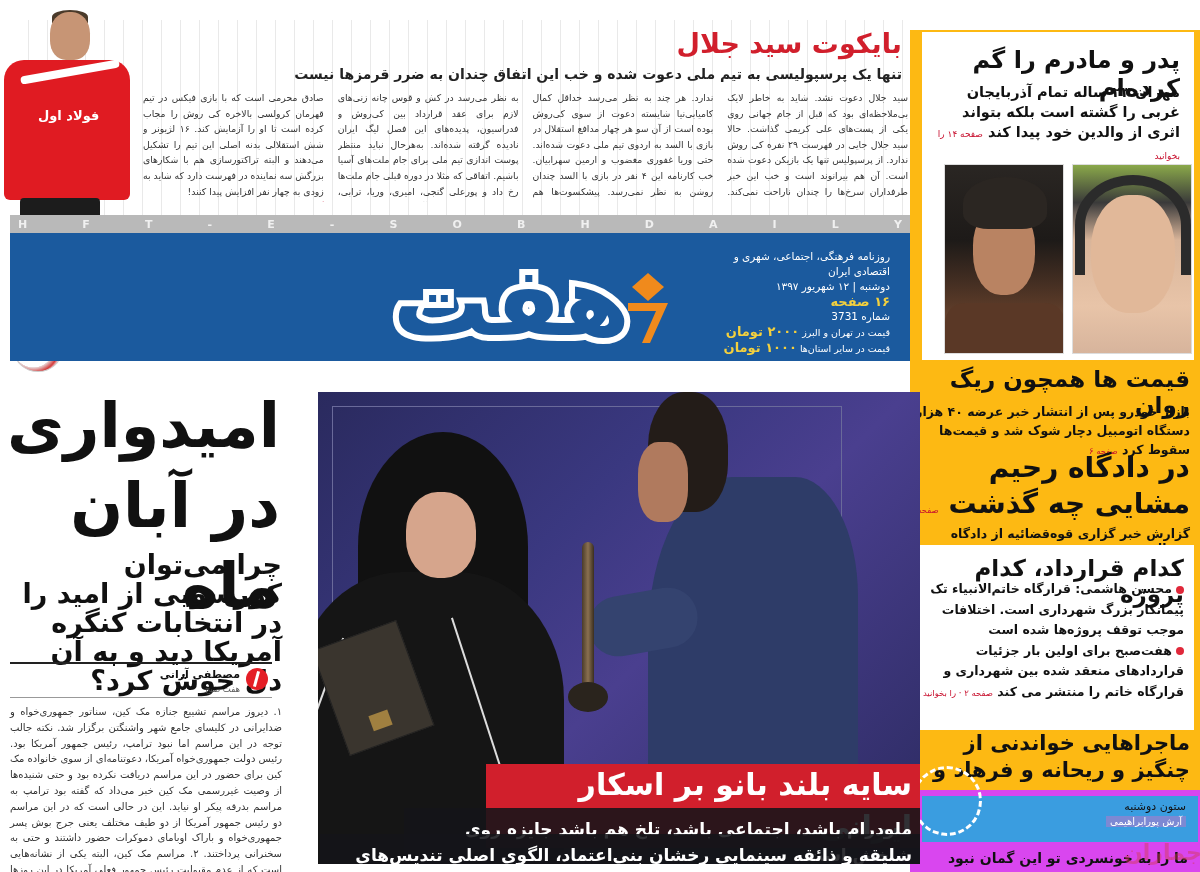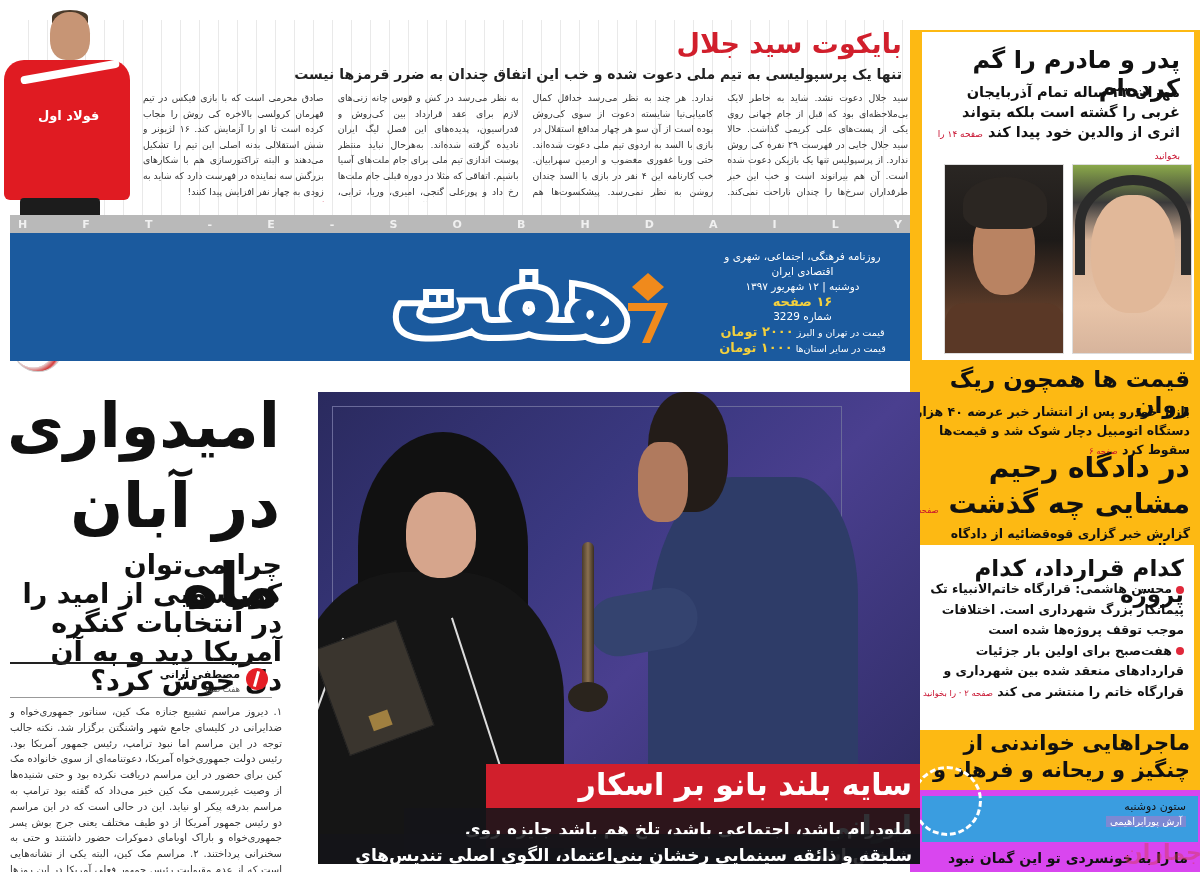--- a/index.html
+++ b/index.html
@@ -28,21 +28,21 @@
 
     
     .daily-bar { left: 10px; top: 215px; width: 900px; height: 18px; background: #b9b9b9; display: flex; justify-content: space-between; align-items: center; padding: 0 8px; direction: ltr; }
     .daily-bar span { font-size: 11px; color: #f0f0f0; font-weight: bold; }
 
     
     .masthead { left: 10px; top: 233px; width: 900px; height: 128px; background: #1b5a9e; }
     .logo { position: absolute; left: 120px; top: 6px; width: 500px; height: 118px; }
     .logo-text { position: absolute; left: 130px; top: 8px; font-size: 96px; font-weight: bold; color: #1b5a9e; -webkit-text-stroke: 12px #fff; paint-order: stroke fill; direction: rtl; letter-spacing: -8px; line-height: 110px; }
     .logo-seven { position: absolute; left: 614px; top: 40px; width: 48px; height: 70px; }
-    .mast-info { position: absolute; right: 20px; top: 16px; width: 175px; text-align: center; color: #fff; font-size: 10.5px; line-height: 15px; }
+    .mast-info { position: absolute; right: 20px; top: 16px; width: 175px; text-align: right; color: #fff; font-size: 10.5px; line-height: 15px; }
     .mast-info .pages { color: #f3d03e; font-size: 13px; font-weight: bold; }
     .mast-info .price { font-size: 9.5px; }
     .mast-info .price b { color: #f3d03e; font-size: 13px; }
 
     
     .yellow-col { left: 910px; top: 30px; width: 290px; height: 760px; background: #fdb913; }
     .white-box { position: absolute; background: #fff; }
     .box1 { left: 12px; top: 2px; width: 272px; height: 328px; }
     .b1-title { position: absolute; right: 14px; top: 14px; font-size: 24px; font-weight: bold; color: #111; letter-spacing: -1px; }
     .b1-sub { position: absolute; right: 14px; top: 50px; width: 250px; font-size: 14.5px; font-weight: bold; line-height: 20px; color: #111; }
@@ -168,21 +168,21 @@
     <div class="logo-text">هفت صبح</div>
   </div>
   <svg class="logo-seven" viewBox="0 0 48 70">
     <polygon points="24,0 40,14 24,28 8,14" fill="#f08a1c"></polygon>
     <polygon points="4,30 44,30 26,70 18,70 32,38 4,38" fill="#f08a1c"></polygon>
   </svg>
   <div class="mast-info">
     <div>روزنامه فرهنگی، اجتماعی، شهری و اقتصادی ایران</div>
     <div>دوشنبه | ۱۲ شهریور ۱۳۹۷</div>
     <div class="pages">۱۶ صفحه</div>
-    <div>شماره 3229</div>
+    <div>شماره 3731</div>
     <div class="price">
       <span>قیمت در تهران و البرز</span>
       <b>۲۰۰۰ تومان</b>
     </div>
     <div class="price">
       <span>قیمت در سایر استان‌ها</span>
       <b>۱۰۰۰ تومان</b>
     </div>
   </div>
 </div>

